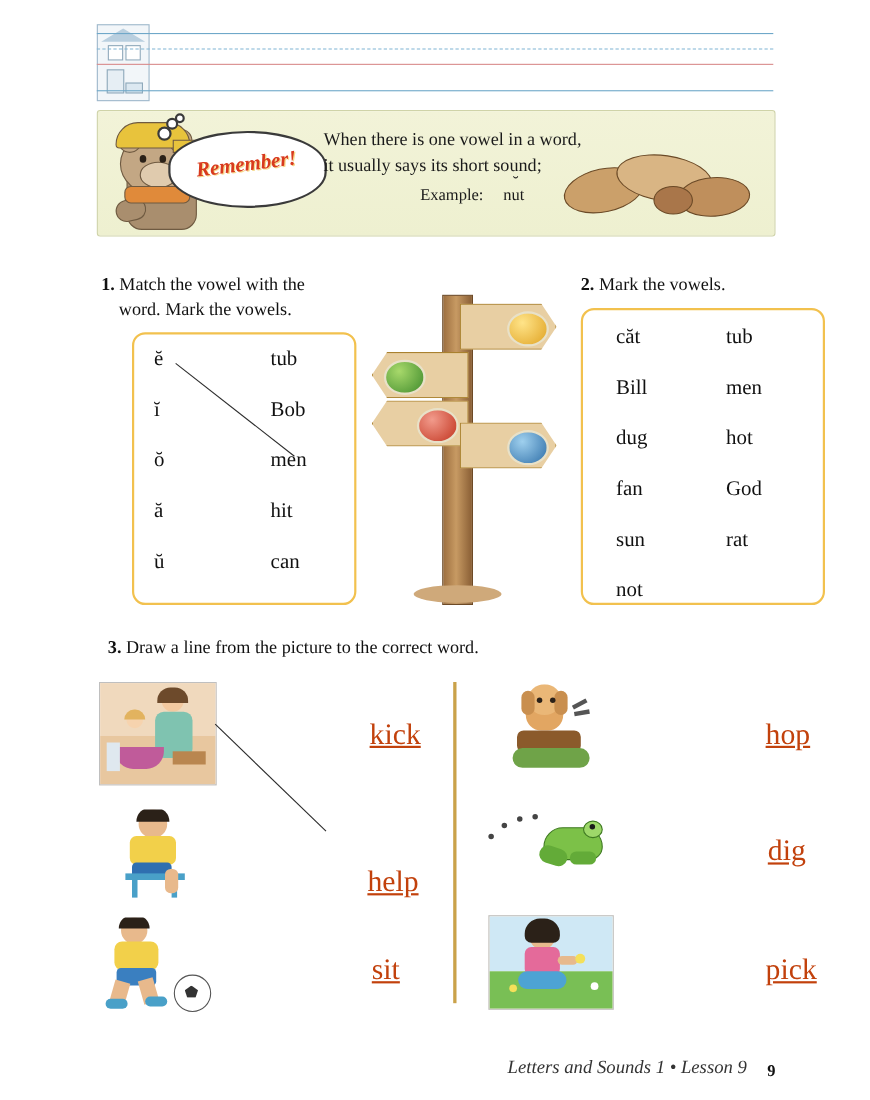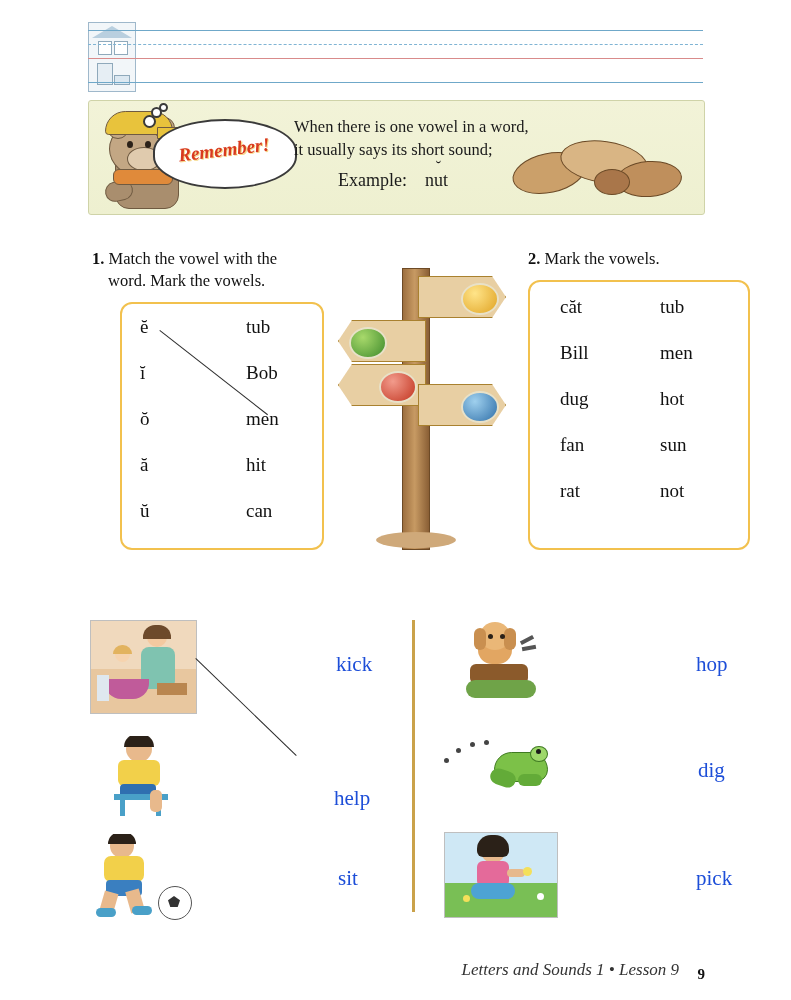--- a/index.html
+++ b/index.html
@@ -104,22 +104,22 @@
     position: absolute;
     left: 205px;
     top: 14px;
     width: 290px;
     font-size: 16.5px;
     color: #1a1a1a;
     line-height: 1.42;
   }
   .banner-example {
     margin-top: 6px;
-    margin-left: 44px;
-    font-size: 18px;
+    margin-left: 88px;
+    font-size: 15px;
   }
   .banner-example .ex-label { margin-right: 18px; }
   .breve {
     position: relative;
     display: inline-block;
   }
   .breve::after {
     content: "˘";
     position: absolute;
     left: 50%;
@@ -373,22 +373,23 @@
   }
 
   
   .divider {
     position: absolute;
     background: #caa24a;
     width: 3px;
   }
   .word3 {
     position: absolute;
-    font-size: 21px;
-    color: #1d4ed8;
+    font-size: 27px;
+    color: #c2410c;
+    text-decoration: underline;
   }
 
   .pic {
     position: absolute;
     border: 1px solid #bfbfbf;
     background: #fdf6ea;
     overflow: hidden;
   }
   .pic.noborder { border: none; background: transparent; }
 
@@ -527,25 +528,30 @@
 
   <div class="box" style="left:528px; top:280px; width:218px; height:266px;"></div>
   <div class="grid2" style="left:560px; top:284px;">
     <div class="cell">căt</div>
     <div class="cell">tub</div>
     <div class="cell">Bill</div>
     <div class="cell">men</div>
     <div class="cell">dug</div>
     <div class="cell">hot</div>
     <div class="cell">fan</div>
+    <div class="cell">God</div>
     <div class="cell">sun</div>
     <div class="cell">rat</div>
     <div class="cell">not</div>
   </div>
 
+  <div class="ex-head" style="left:98px; top:578px;">
+    <span class="ex-num">3.</span>
+    <span>Draw a line from the picture to the correct word.</span>
+  </div>
 
   <div class="divider" style="left:412px; top:620px; height:292px;"></div>
 
   <div class="pic" style="left:90px; top:620px; width:105px; height:92px;">
     <div class="sh" style="left:0;top:0;width:105px;height:48px;background:#f0d9bd;"></div>
     <div class="sh" style="left:0;top:48px;width:105px;height:44px;background:#e8c79f;"></div>
     <div class="sh circle" style="left:56px;top:6px;width:20px;height:20px;background:#f3c9a0;"></div>
     <div class="sh" style="left:52px;top:4px;width:28px;height:14px;background:#6d4a2b;border-radius:12px 12px 0 0;"></div>
     <div class="sh" style="left:50px;top:26px;width:34px;height:42px;background:#7fc3b0;border-radius:8px;"></div>
     <div class="sh circle" style="left:24px;top:26px;width:15px;height:15px;background:#f6d3ae;"></div>

